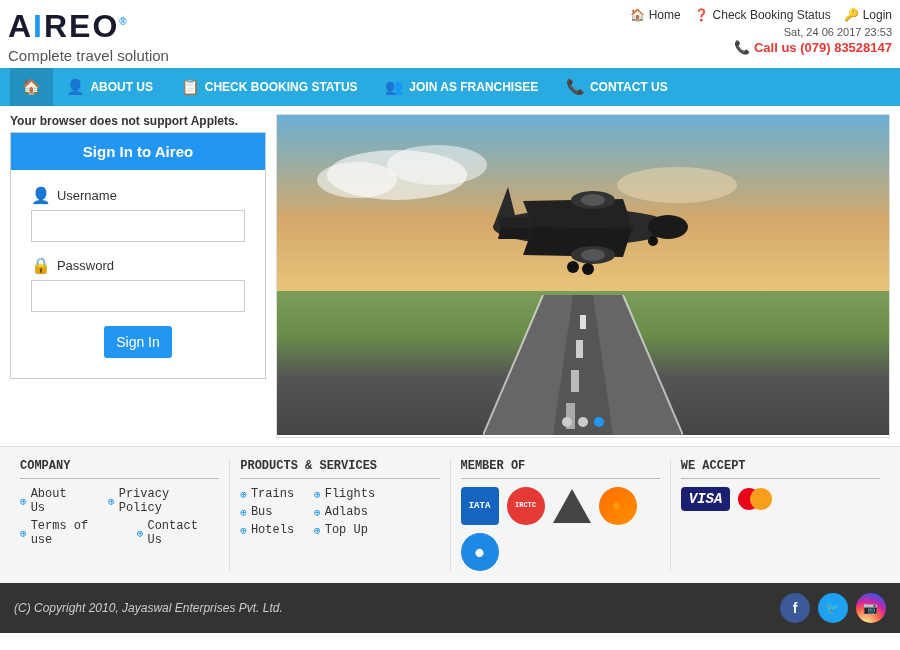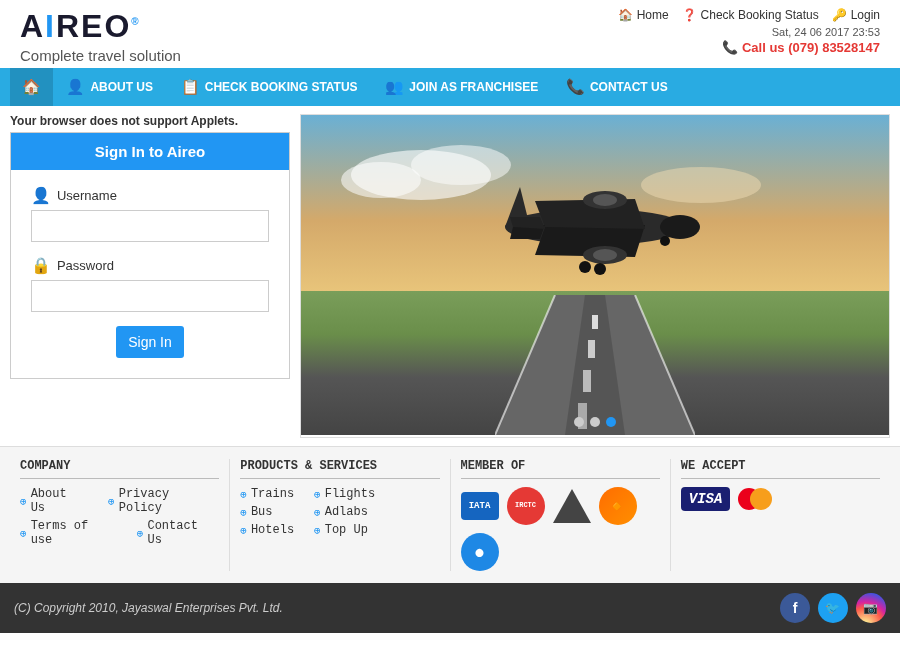--- a/index.html
+++ b/index.html
@@ -3,21 +3,21 @@
   <meta charset="utf-8">
   <style>
     * { margin: 0; padding: 0; box-sizing: border-box; }
     body { font-family: Arial, sans-serif; font-size: 13px; background: #fff; width: 900px; }
 
     
     .top-bar {
       display: flex;
       justify-content: space-between;
       align-items: flex-start;
-      padding: 8px 20px 4px;
+      padding: 8px 8px 4px;
       background: #fff;
     }
     .logo-area {}
     .logo-text {
       font-size: 32px;
       font-weight: 900;
       color: #1a1a2e;
       letter-spacing: 2px;
     }
     .logo-text span { color: #2196F3; }
@@ -58,21 +58,21 @@
 
     
     .main-content {
       display: flex;
       padding: 8px 10px;
       gap: 10px;
       min-height: 340px;
     }
 
     
-    .login-section { width: 280px; flex-shrink: 0; }
+    .login-section { width: 256px; flex-shrink: 0; }
     .browser-notice {
       font-size: 12px;
       font-weight: bold;
       color: #333;
       margin-bottom: 4px;
     }
     .login-box {
       border: 1px solid #ccc;
       background: #fff;
     }
@@ -466,21 +466,21 @@
           <span>Top Up</span>
         </a>
       </div>
     </div>
   </div>
 
   <div class="footer-col">
     <div class="footer-col-title">MEMBER OF</div>
     <div class="member-logos">
 
-      <div class="member-logo" style="background:#1565C0;font-size:9px;font-weight:bold;color:#fff;width:38px;height:28px;border-radius:4px;display:flex;align-items:center;justify-content:center;">IATA</div>
+      <div class="member-logo" style="background:#1565C0;font-size:9px;font-weight:bold;color:#fff;width:38px;height:38px;border-radius:4px;display:flex;align-items:center;justify-content:center;">IATA</div>
 
       <div style="width:38px;height:38px;border-radius:50%;background:#e53935;display:flex;align-items:center;justify-content:center;font-size:7px;font-weight:bold;color:#fff;text-align:center;line-height:1.1;">IRCTC</div>
 
       <div style="width:0;height:0;border-left:19px solid transparent;border-right:19px solid transparent;border-bottom:34px solid #444;"></div>
 
       <div style="width:38px;height:38px;border-radius:50%;background:linear-gradient(135deg,#FF6D00,#FF8F00);display:flex;align-items:center;justify-content:center;font-size:8px;color:#fff;font-weight:bold;">🔶</div>
 
       <div style="width:38px;height:38px;border-radius:50%;background:#1E88E5;display:flex;align-items:center;justify-content:center;font-size:8px;color:#fff;">⬤</div>
     </div>
   </div>

